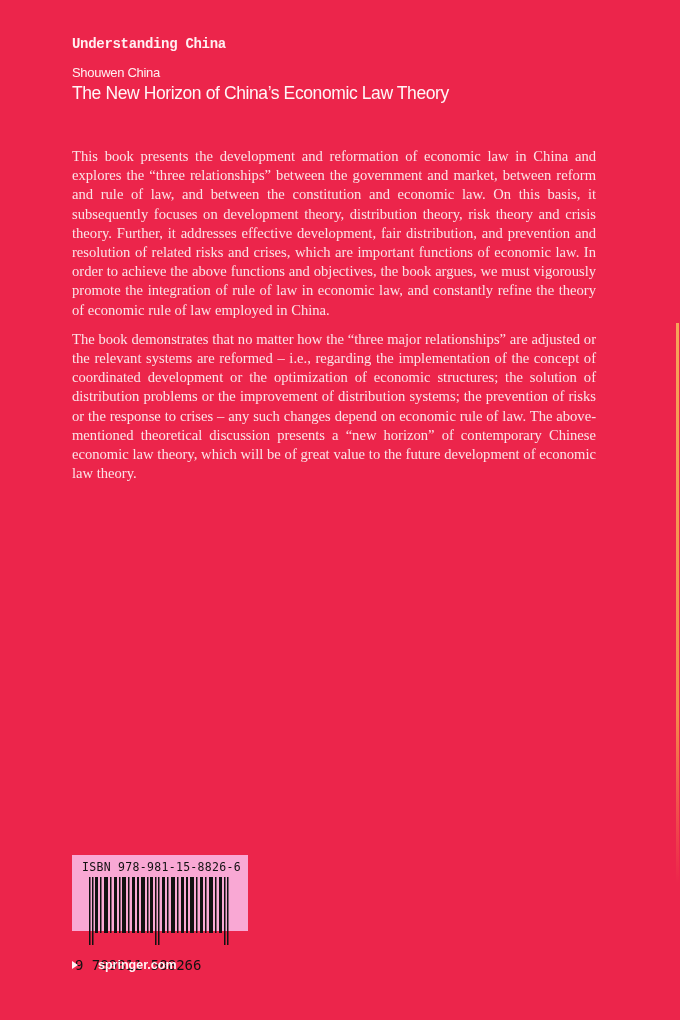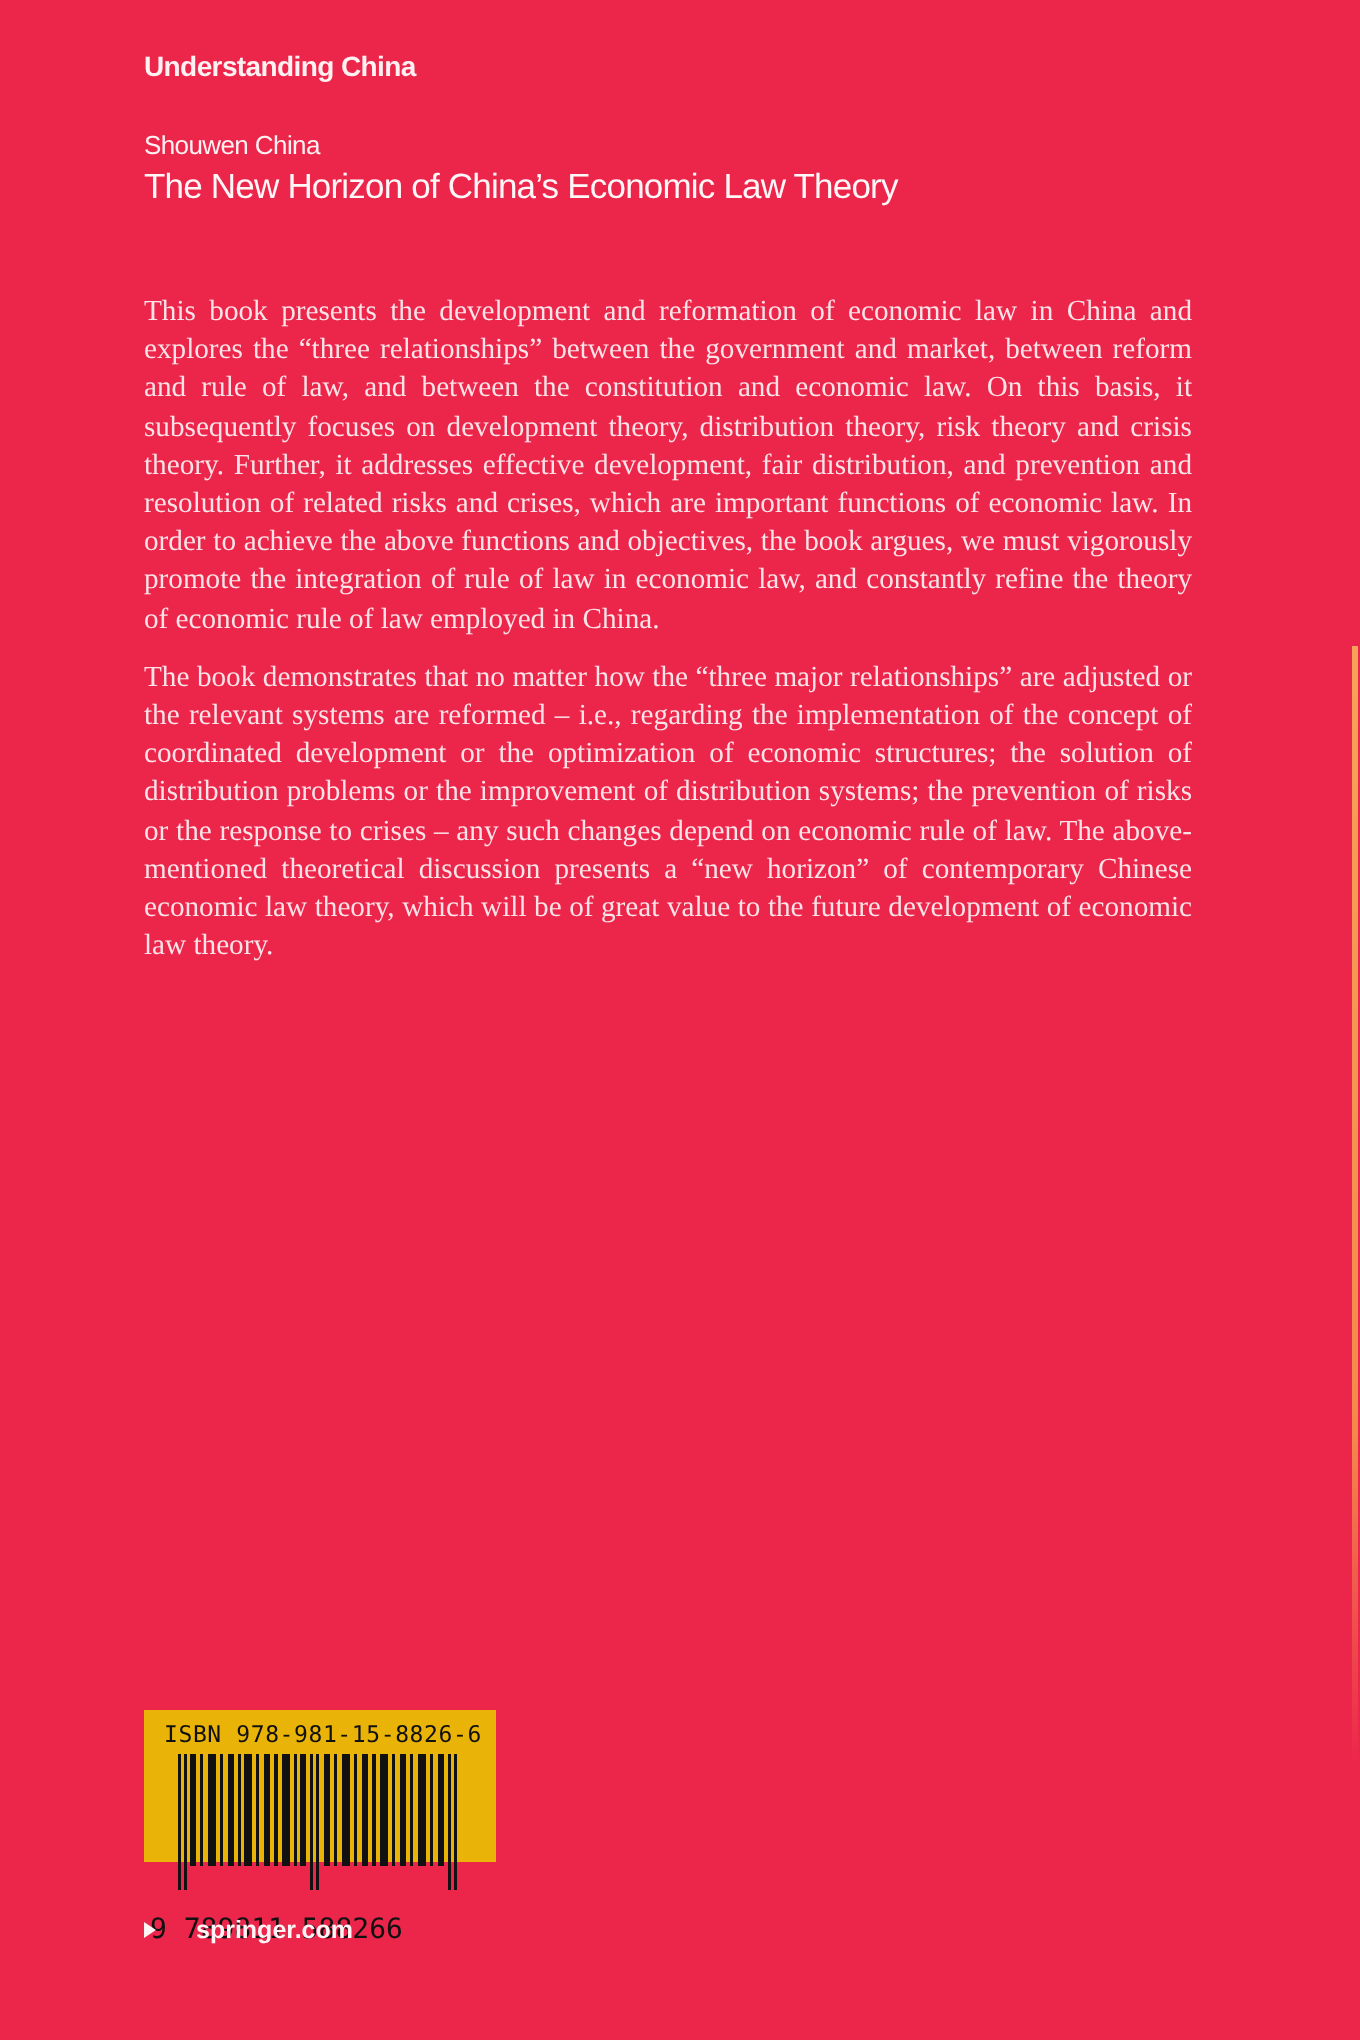--- a/index.html
+++ b/index.html
@@ -4,22 +4,22 @@
 <style>
   html, body { margin: 0; padding: 0; }
   body {
     width: 680px; height: 1020px; overflow: hidden;
     background: #ec254b;
     position: relative;
     font-family: "Liberation Serif", serif;
     color: #fde9ec;
   }
   .series {
-    position: absolute; left: 72px; top: 25px;
-    font-family: Liberation Sans, sans-serif;
+    position: absolute; left: 72px; top: 36px;
+    font-family: Liberation Mono, monospace;
     font-weight: bold; font-size: 14px; color: #fff0f2;
     letter-spacing: -0.3px;
   }
   .author {
     position: absolute; left: 72px; top: 65px;
     font-family: "Liberation Sans", sans-serif;
     font-size: 13px; color: #fff0f2; letter-spacing: -0.3px;
   }
   .title {
     position: absolute; left: 72px; top: 83px;
@@ -32,21 +32,21 @@
     font-size: 14.6px; line-height: 19.2px; text-align: justify;
     color: #fbe3e7;
   }
   .body p { margin: 0 0 10px 0; }
   .edge-line {
     position: absolute; left: 676px; top: 323px; width: 3px; height: 560px;
     background: linear-gradient(to bottom, #f7a25a 0%, #f5894c 70%, rgba(236,37,75,0) 100%);
   }
   .barcode-box {
     position: absolute; left: 72px; top: 855px; width: 176px; height: 76px;
-    background: #eab308;
+    background: #f9a8d4;
   }
   .isbn-text {
     position: absolute; left: 10px; top: 5px;
     font-family: "DejaVu Sans Mono", monospace; font-size: 11.5px; color: #111;
     letter-spacing: 0.3px;
   }
   .bars {
     position: absolute; left: 5px; top: 22px; width: 160px; height: 70px;
   }
   .digits {

